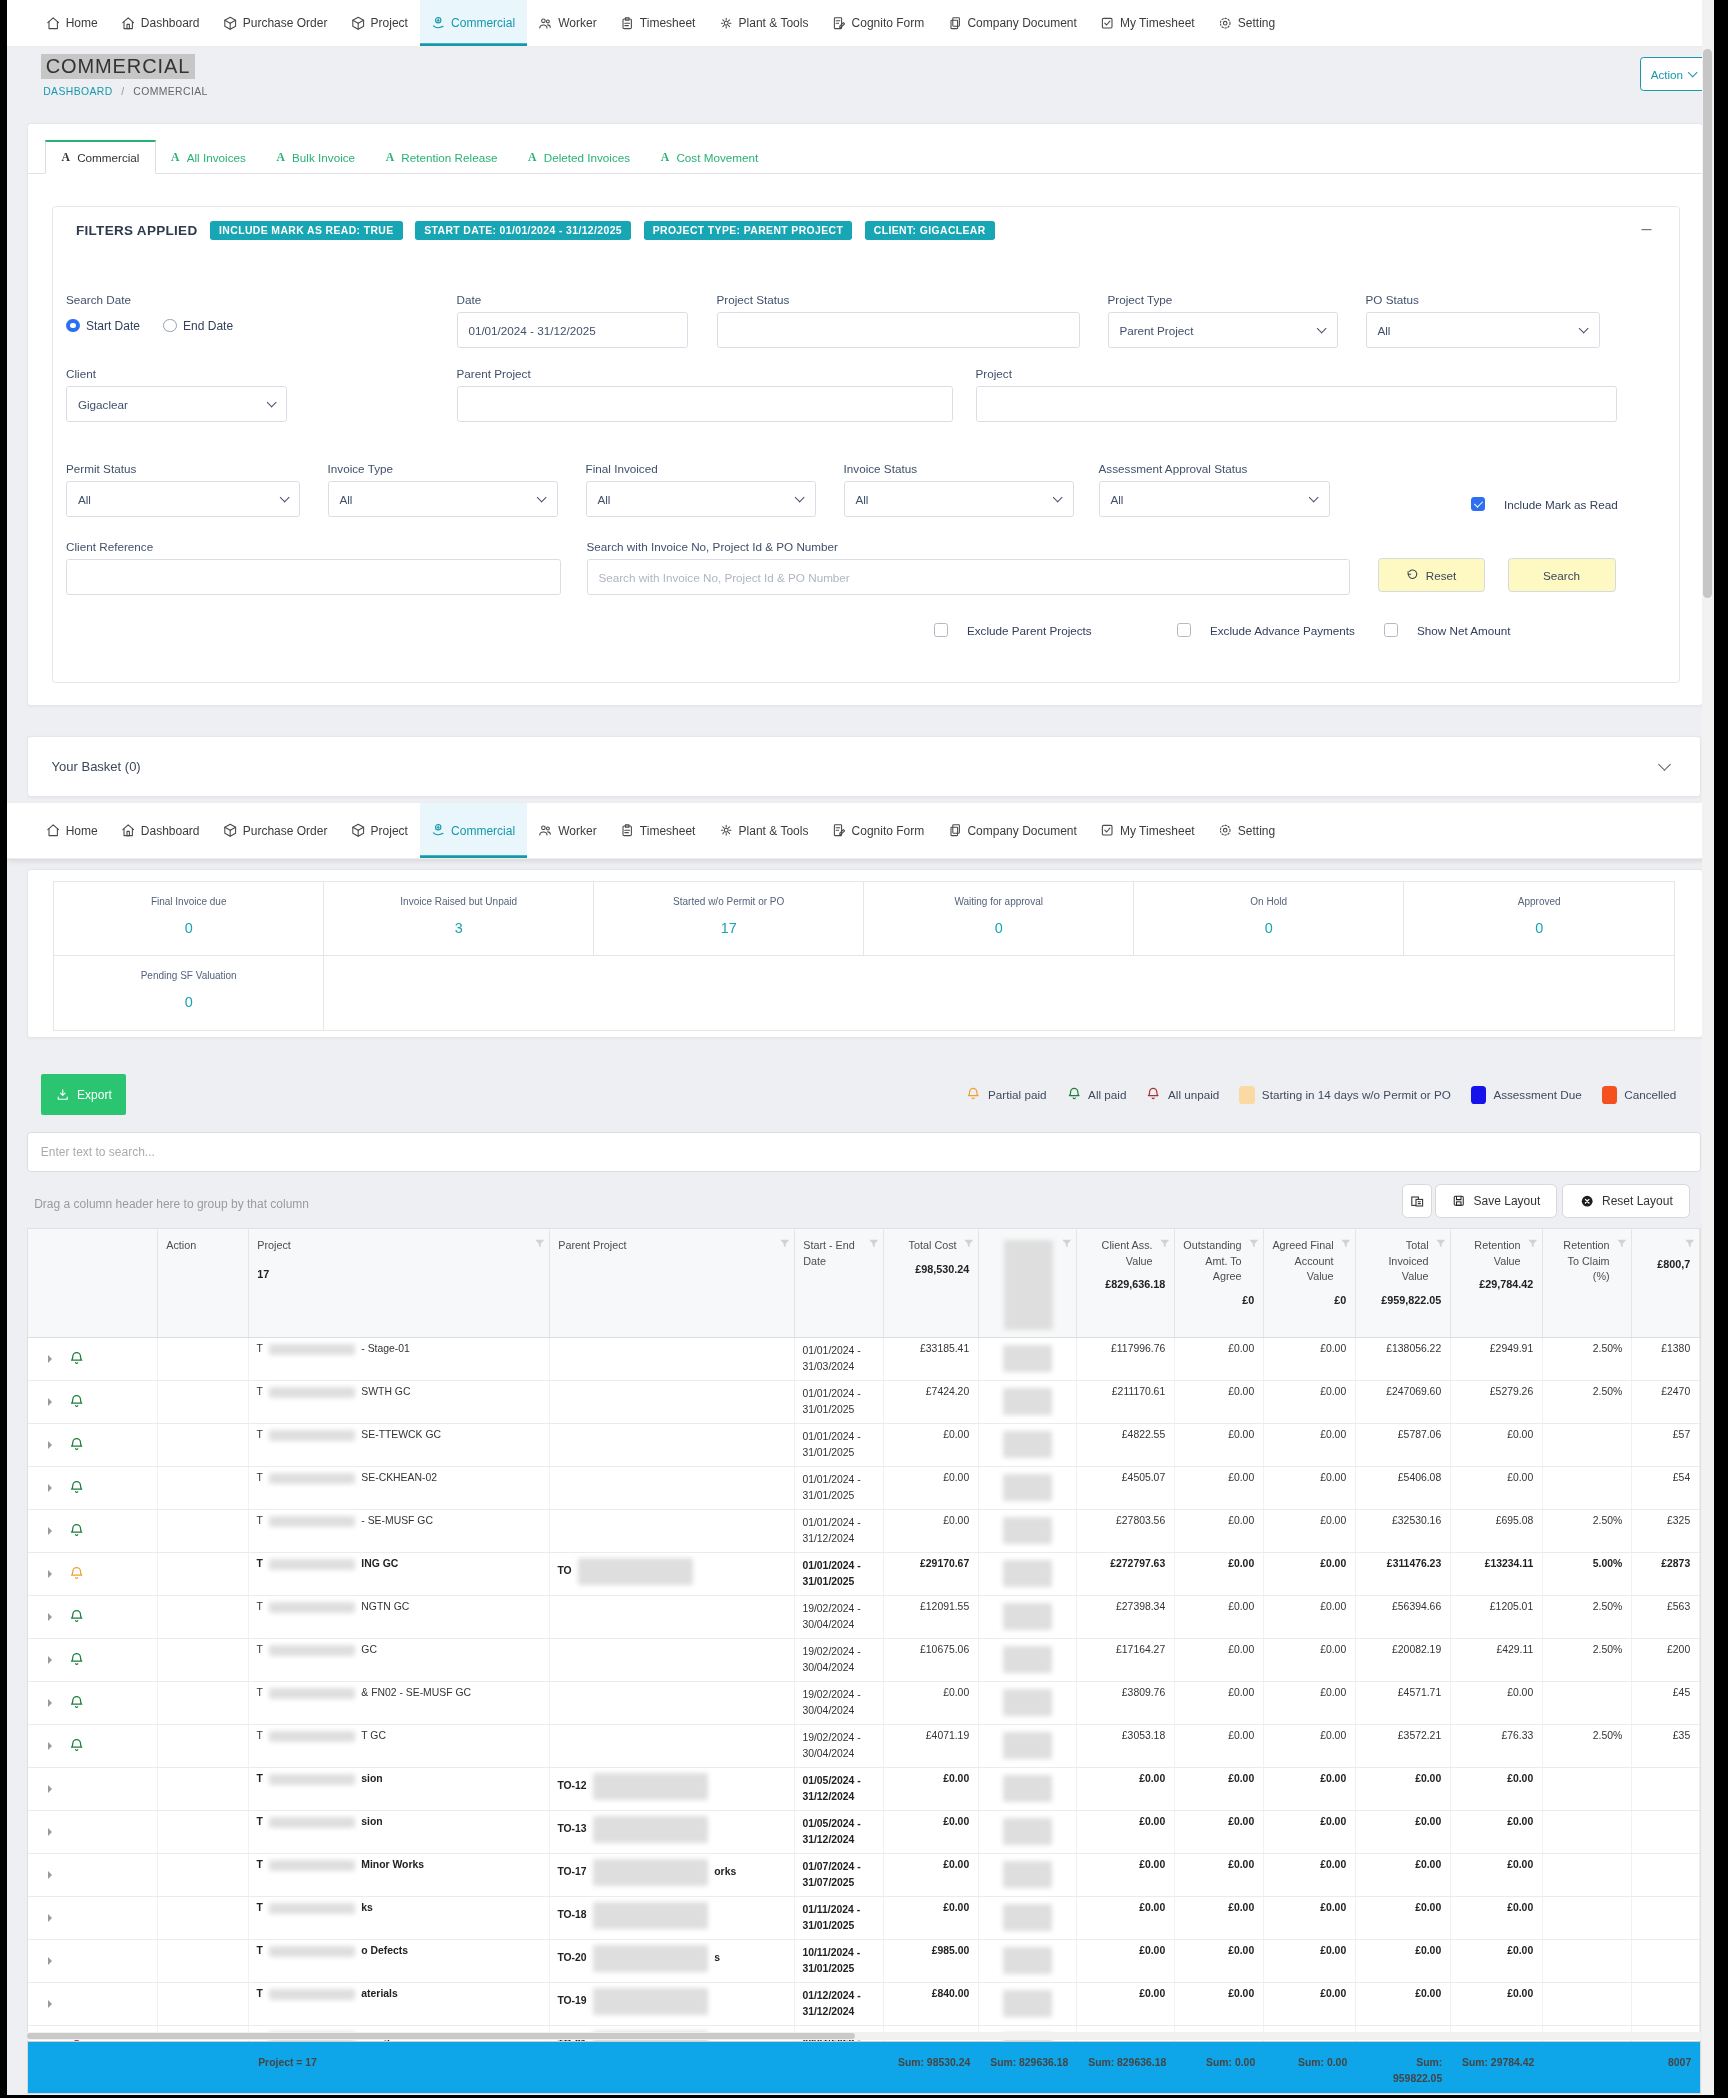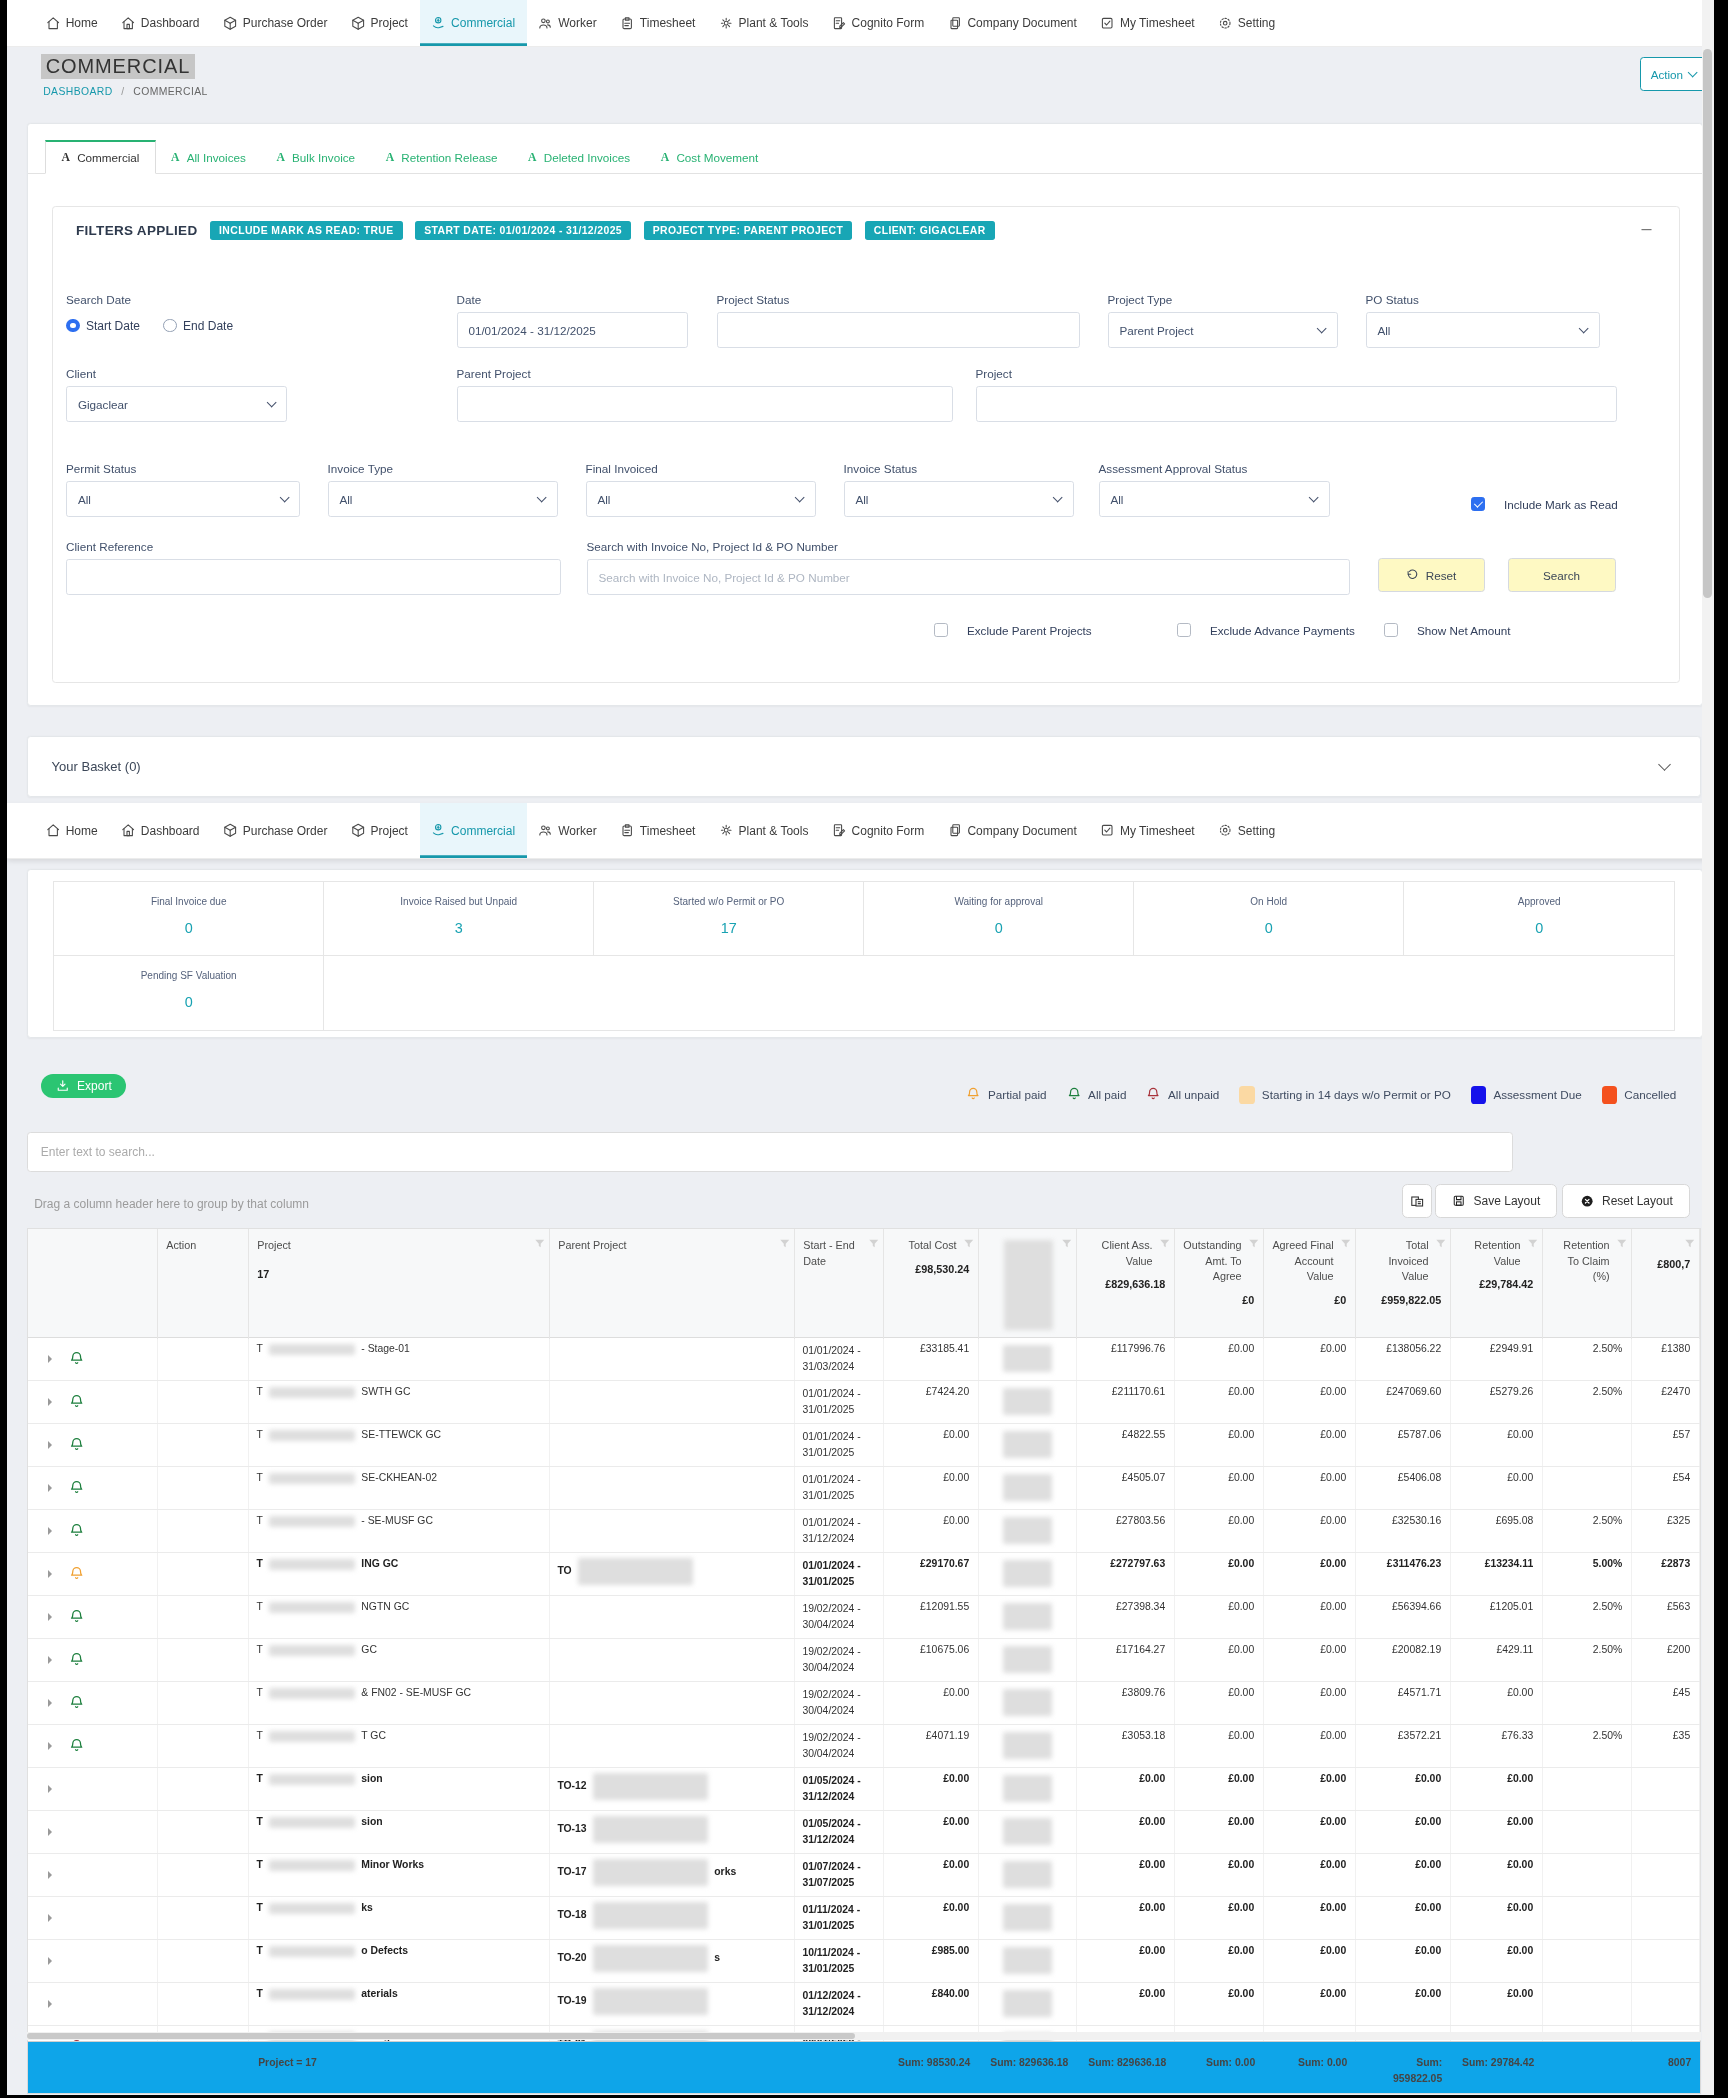--- a/index.html
+++ b/index.html
@@ -61,25 +61,25 @@
   #stats{left:20px;top:869px;width:1674px;height:167px;}
   .stats-grid{position:absolute;left:25px;top:10.8px;width:1620px;border:0.9px solid #e6e6e6;display:grid;grid-template-columns:repeat(6,1fr);}
   .stat-cell{height:74px;box-sizing:border-box;text-align:center;padding-top:14.4px;cursor:pointer;}
   .stat-cell.b{border-right:0.9px solid #e6e6e6;border-bottom:0.9px solid #e6e6e6;}
   .stat-cell.br{border-right:0.9px solid #e6e6e6;}
   .stat-cell:nth-child(6){border-right:none;}
   .stat-label{font-size:10px;color:#55627c;}
   .stat-value{font-size:14.4px;color:#18a2b2;margin-top:12.6px;}
 
   
-  .export-btn{position:absolute;left:34px;top:1074px;width:85px;height:24px;background:#2bc572;border:none;border-radius:12px;color:#fff;font-size:12px;display:flex;align-items:center;justify-content:center;gap:8px;cursor:pointer;font-family:"Liberation Sans",sans-serif;}
+  .export-btn{position:absolute;left:34px;top:1074px;width:85px;height:41px;background:#2bc572;border:none;border-radius:2px;color:#fff;font-size:12px;display:flex;align-items:center;justify-content:center;gap:8px;cursor:pointer;font-family:"Liberation Sans",sans-serif;}
   .legend{position:absolute;left:810px;top:1074px;width:859px;height:41px;display:flex;align-items:center;justify-content:flex-end;gap:20px;}
   .lg-item{display:flex;align-items:center;gap:7.2px;font-size:11.7px;color:#3f4b60;white-space:nowrap;}
   .lg-swatch{width:15.3px;height:18px;border-radius:3.6px;}
-  .bigsearch{position:absolute;left:20px;top:1132px;width:1486px;height:40px;box-sizing:border-box;border:0.9px solid #dcdcdc;border-radius:3.6px;font-size:12px;padding:0 12.6px;color:#444;font-family:"Liberation Sans",sans-serif;}
+  .bigsearch{position:absolute;left:20px;top:1132px;width:1674px;height:40px;box-sizing:border-box;border:0.9px solid #dcdcdc;border-radius:3.6px;font-size:12px;padding:0 12.6px;color:#444;font-family:"Liberation Sans",sans-serif;}
   .bigsearch::placeholder{color:#ababab;}
   .drag-hint{position:absolute;left:27px;top:1197px;font-size:12px;color:#9b9b9b;}
   .lay-btn{position:absolute;top:1184px;height:32px;background:#fff;border:0.9px solid #d8d8d8;border-radius:5.4px;font-size:12px;color:#333;display:flex;align-items:center;justify-content:center;gap:8px;cursor:pointer;}
   #colchooser{left:1395px;width:28px;}
   #savelayout{left:1428px;width:120px;}
   #resetlayout{left:1555px;width:126px;}
 
   
   #grid{position:absolute;left:20px;top:1228px;width:1674px;border:0.9px solid #e0e0e0;box-sizing:border-box;background:#fff;}
   .grow{display:grid;grid-template-columns:130px 91px 301px 245px 89px 95px 98px 98px 89px 92px 95px 92px 89px minmax(0,1fr);}

